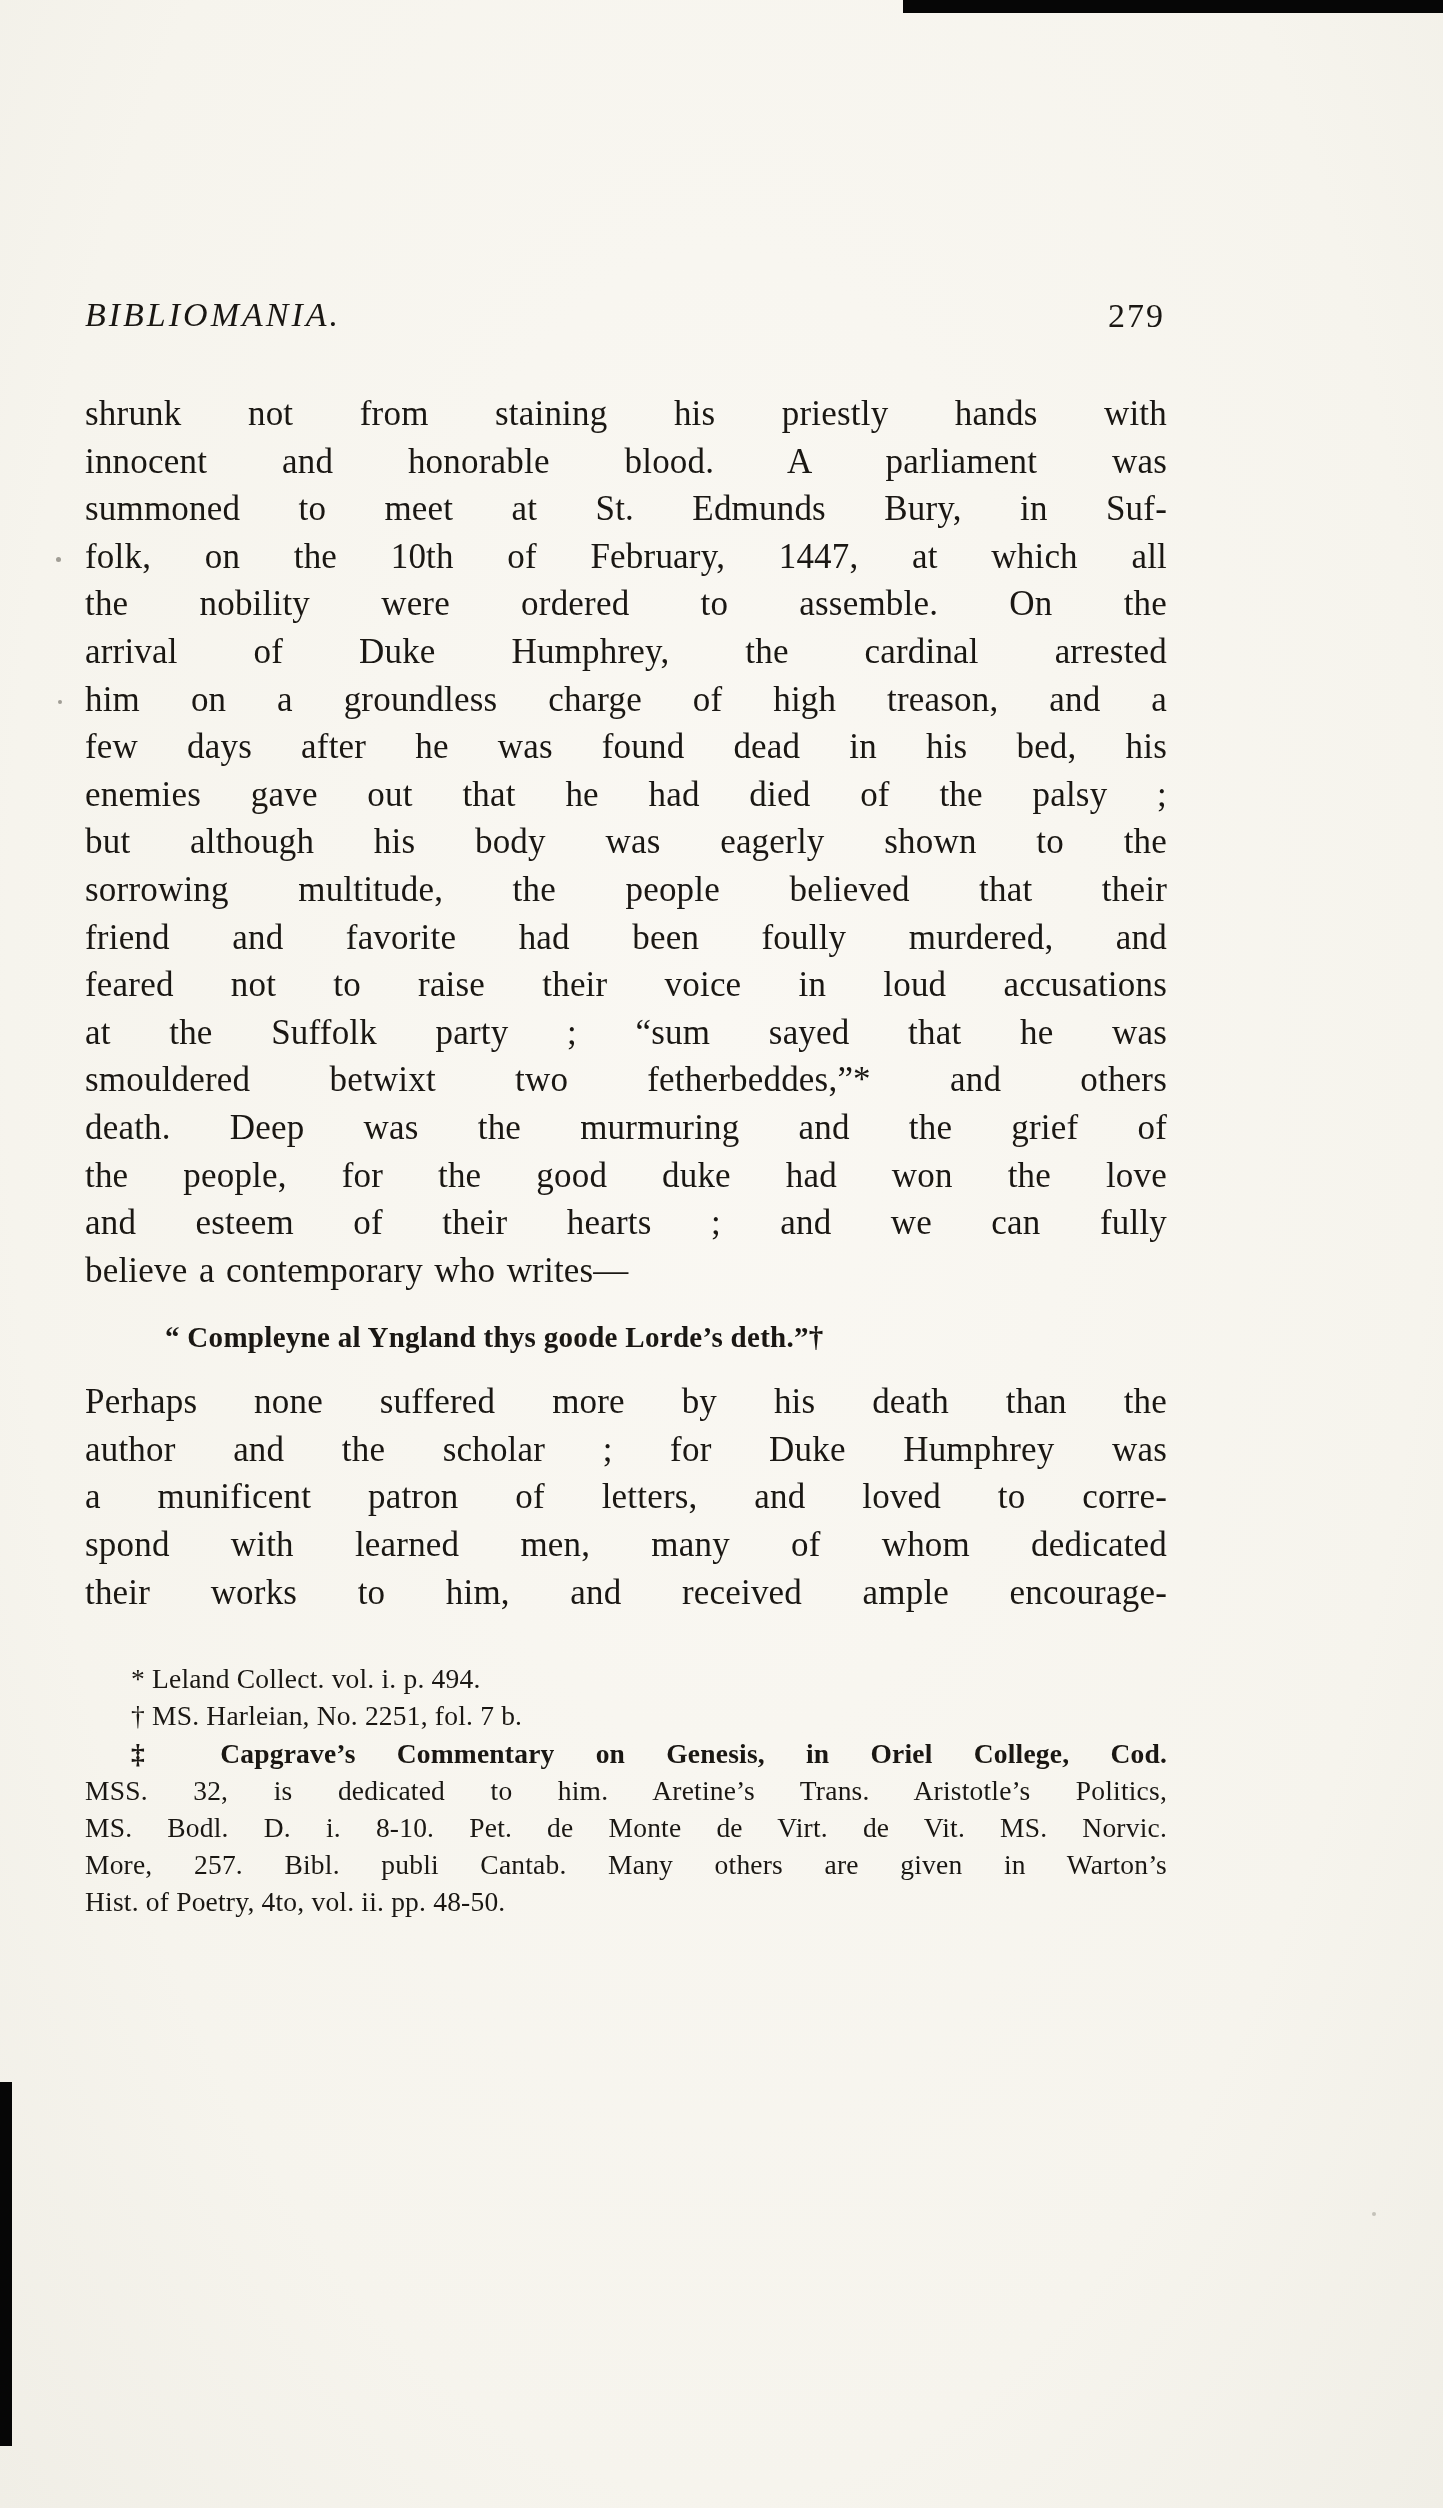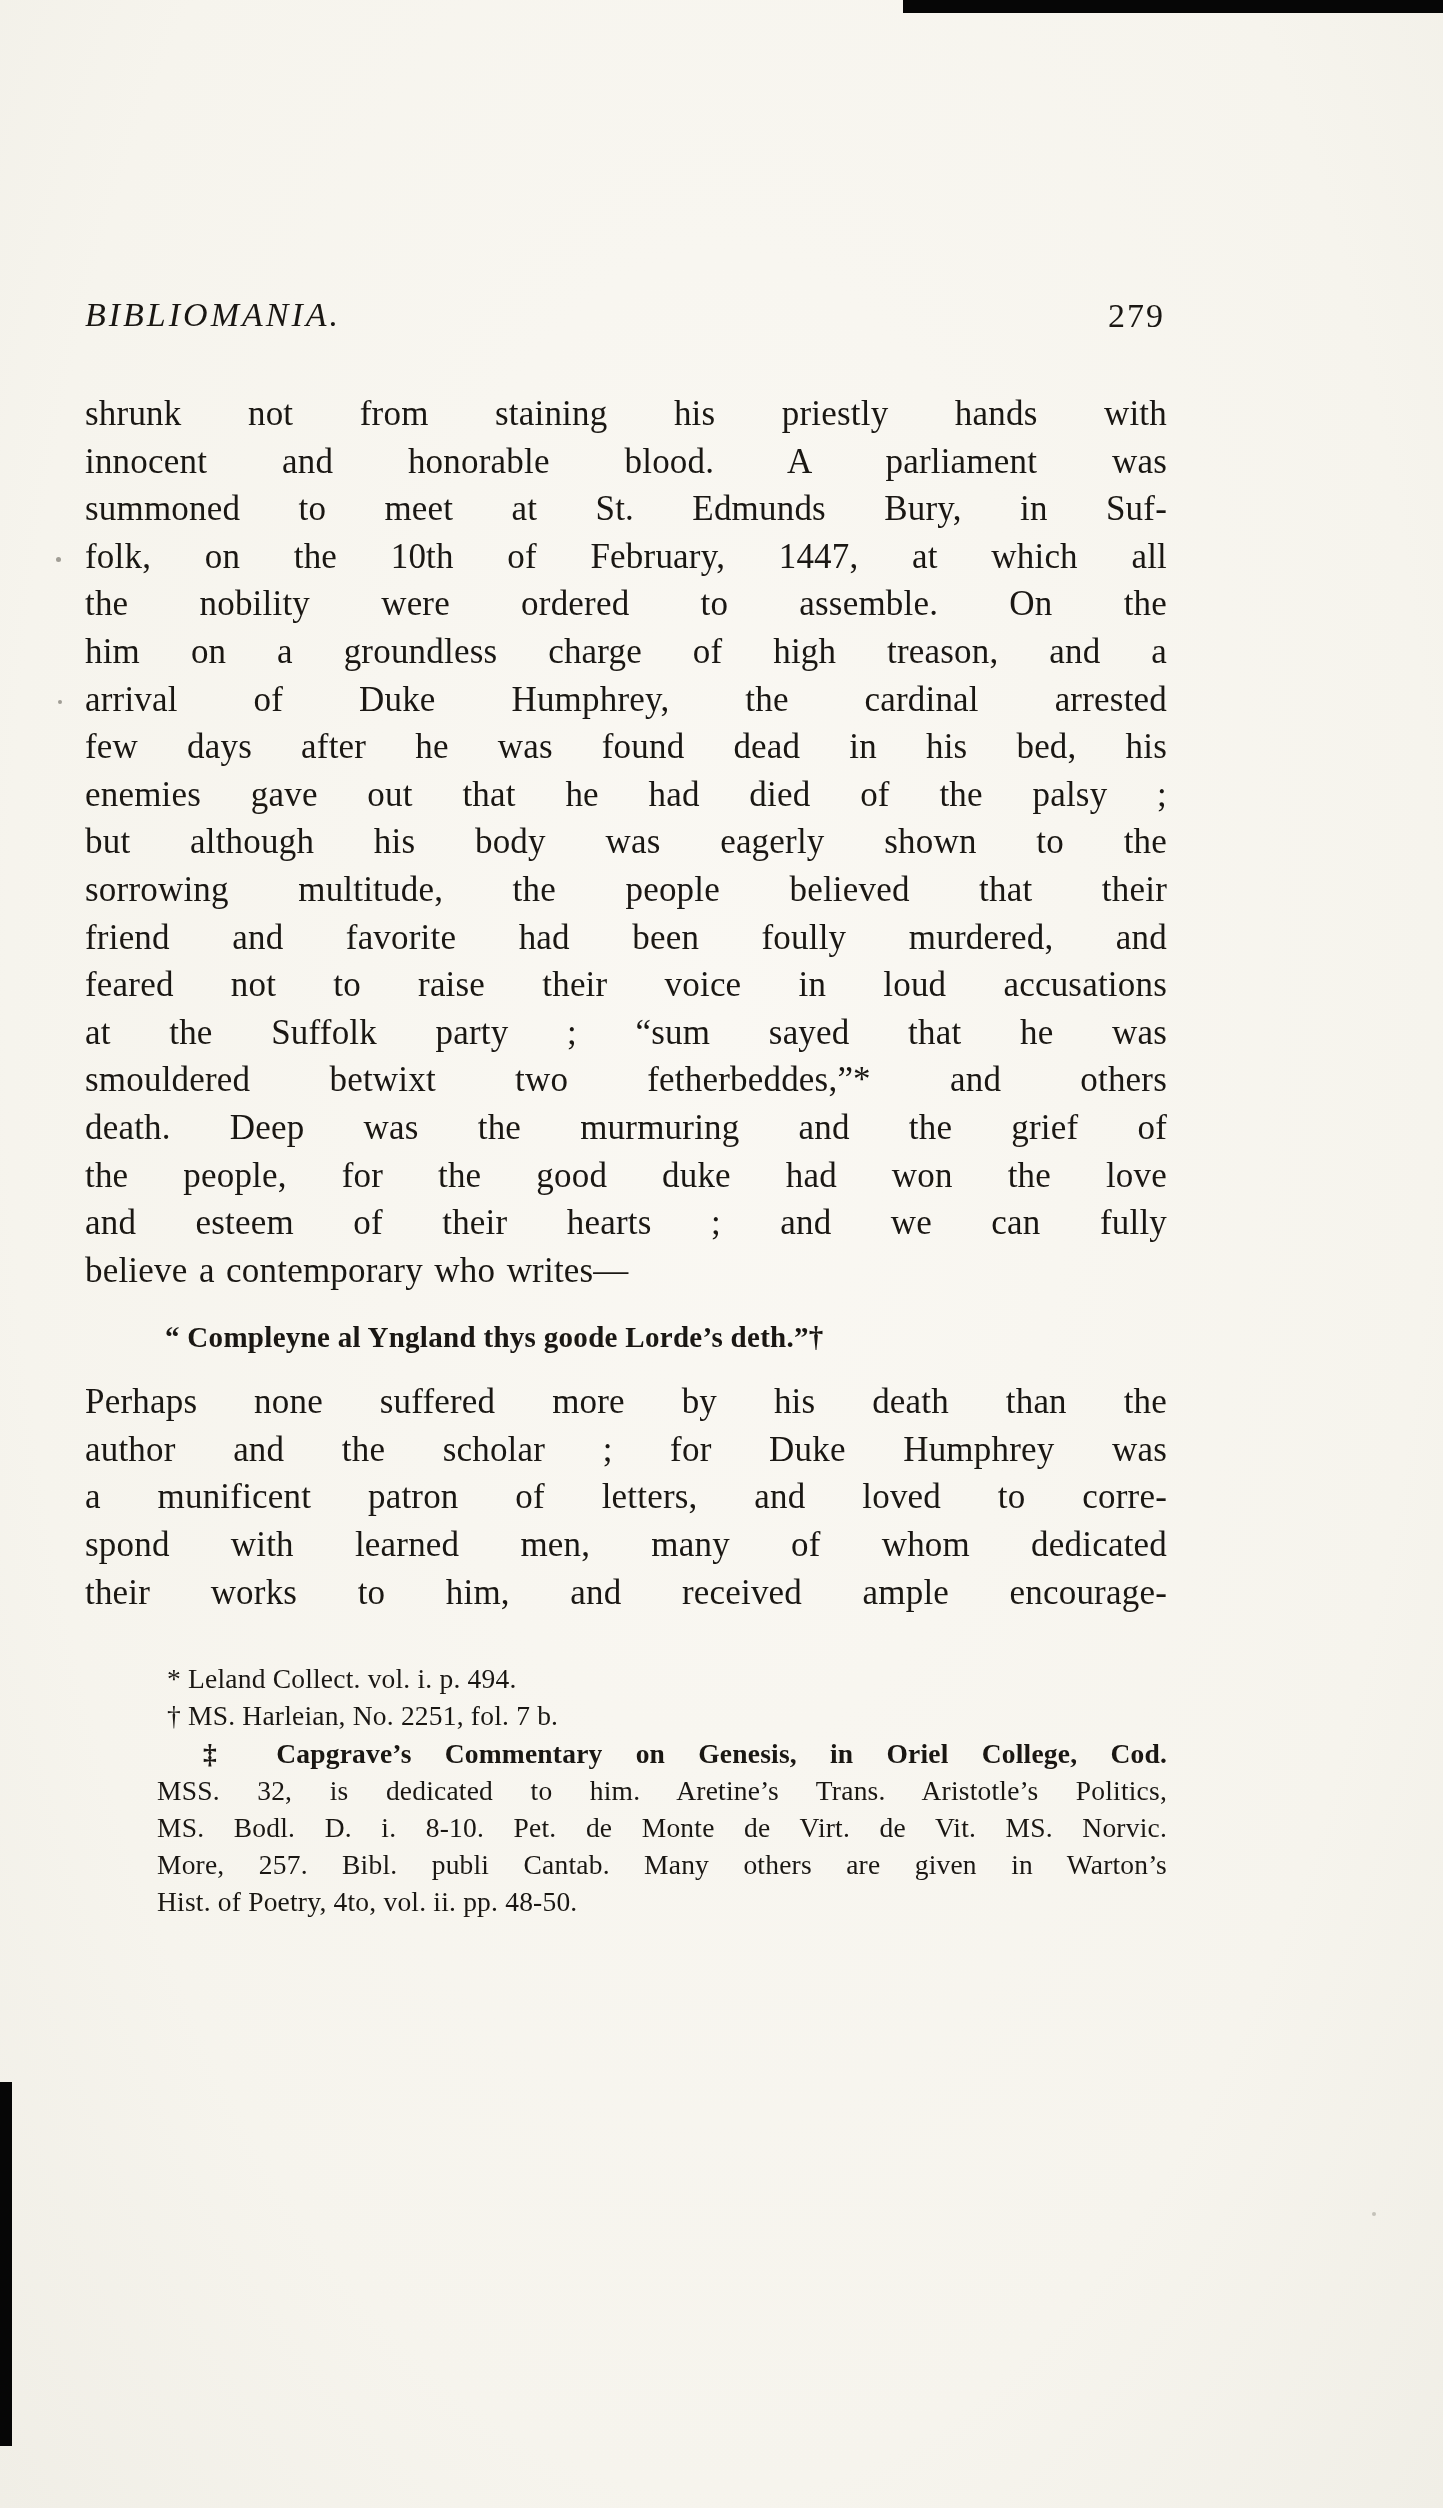--- a/index.html
+++ b/index.html
@@ -82,21 +82,20 @@
     font-size: 29px;
     font-weight: bold;
     letter-spacing: 0.3px;
   }
 
   .footnotes { margin-top: 44px; }
   .footnote, .footnote .line {
     font-size: 27.5px;
     line-height: 37.2px;
     letter-spacing: 0.2px;
-    margin-left: 36px;
   }
   .footnote.single { padding-left: 46px; }
   .footnote.block .line {
     text-align: justify;
     text-align-last: justify;
   }
   .footnote.block .line.last { text-align-last: left; }
   .footnote.block .line:first-child { text-indent: 46px; font-weight: bold; }
 </style>
 </head>
@@ -116,22 +115,22 @@
       <span class="title">BIBLIOMANIA.</span>
       <span class="pagenum">279</span>
     </div>
 
     <div class="body-para">
         <div class="line">shrunk not from staining his priestly hands with</div>
         <div class="line">innocent and honorable blood.  A parliament was</div>
         <div class="line">summoned to meet at St. Edmunds Bury, in Suf-</div>
         <div class="line">folk, on the 10th of February, 1447, at which all</div>
         <div class="line">the nobility were ordered to assemble.  On the</div>
+        <div class="line">arrival of Duke Humphrey, the cardinal arrested</div>
         <div class="line">him on a groundless charge of high treason, and a</div>
-        <div class="line">arrival of Duke Humphrey, the cardinal arrested</div>
         <div class="line">few days after he was found dead in his bed, his</div>
         <div class="line">enemies gave out that he had died of the palsy ;</div>
         <div class="line">but although his body was eagerly shown to the</div>
         <div class="line">sorrowing multitude, the people believed that their</div>
         <div class="line">friend and favorite had been foully murdered, and</div>
         <div class="line">feared not to raise their voice in loud accusations</div>
         <div class="line">at the Suffolk party ; “sum sayed that he was</div>
         <div class="line">smouldered betwixt two fetherbeddes,”* and others</div>
         <div class="line">death.  Deep was the murmuring and the grief of</div>
         <div class="line">the people, for the good duke had won the love</div>

